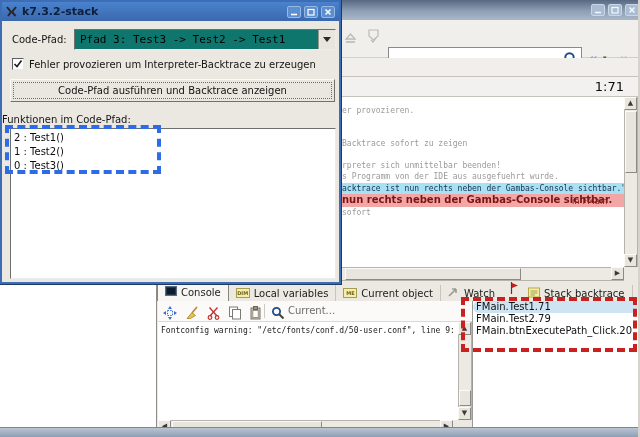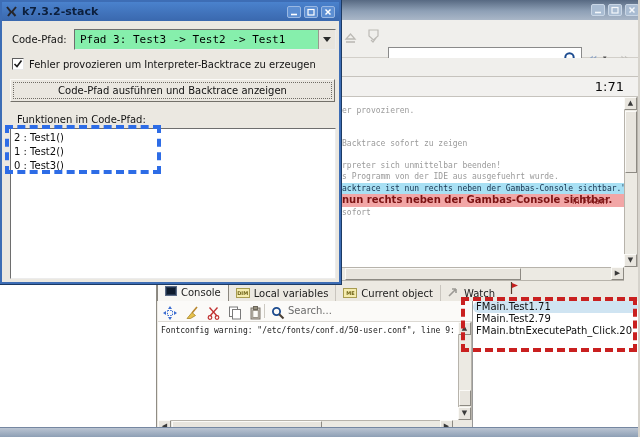--- a/index.html
+++ b/index.html
@@ -70,21 +70,21 @@
 
   
   .dialog { left:0; top:0; width:341px; height:284px; background:#ebe8e1;
     border:2px solid #3d6db5; box-shadow:0 0 0 1px #1c3a63; z-index:10; }
   .dlg-titlebar { position:absolute; left:0; top:0; width:337px; height:19px;
     background:linear-gradient(#4a82cd, #3a68ae); display:flex; align-items:center; padding:0 4px; gap:5px; }
   .dlg-title { font:bold 11px "DejaVu Sans", sans-serif; color:#0c1f3d; }
   .dlg-btn { width:14px; height:12px; border-radius:2px; background:#5c8ed2; border:1px solid #9ab8e2;
     display:flex; align-items:center; justify-content:center; }
   .dlg-label { position:absolute; font-size:10px; color:#141414; }
-  .combo { position:absolute; left:72px; top:27px; width:262px; height:21px; background:#86efac;
+  .combo { position:absolute; left:72px; top:27px; width:262px; height:21px; background:#0f766e;
     border:1px solid; border-color:#6e6e6e #ececec #ececec #6e6e6e; }
   .combo-text { position:absolute; left:5px; top:3px; font:11px "DejaVu Sans Mono", monospace; color:#000; white-space:nowrap; }
   .combo-btn { position:absolute; right:0; top:0; width:17px; height:19px; background:#e8e5de;
     border-left:1px solid #9a978f; display:flex; align-items:center; justify-content:center; }
   .tri-down { width:0; height:0; border-left:4px solid transparent; border-right:4px solid transparent; border-top:5px solid #2a2a2a; }
   .checkbox { position:absolute; left:10px; top:56px; width:12px; height:12px; background:#fff;
     border:1px solid; border-color:#5f5f5f #e8e8e8 #e8e8e8 #5f5f5f; }
   .dlg-button { position:absolute; left:8px; top:77px; width:325px; height:23px; background:#eae7e0;
     border:1px solid; border-color:#fbfaf7 #737069 #737069 #fbfaf7; }
   .dlg-button .focusring { position:absolute; left:2px; top:2px; right:2px; bottom:2px; border:1px dotted #6f6c65;
@@ -205,20 +205,31 @@
           </svg>
       </span>
       <span>Watch</span>
     </div>
     <span class="mini-ico" style="margin:0 2px 3px 8px;">
       <svg width="9" height="12">
           <line x1="1.5" y1="0" x2="1.5" y2="12" stroke="#5a3a2a" stroke-width="1.2"></line>
           <polygon points="2,1 8,3.5 2,6" fill="#c41f1f"></polygon>
         </svg>
     </span>
+    <div class="tab">
+      <span class="mini-ico">
+        <svg width="12" height="11">
+            <rect x="0.5" y="1" width="11" height="9" fill="#f7ef9e" stroke="#b5a946"></rect>
+            <line x1="2.5" y1="4" x2="9.5" y2="4" stroke="#8d865c" stroke-width="0.8"></line>
+            <line x1="2.5" y1="6" x2="9.5" y2="6" stroke="#8d865c" stroke-width="0.8"></line>
+            <line x1="2.5" y1="8" x2="7" y2="8" stroke="#8d865c" stroke-width="0.8"></line>
+          </svg>
+      </span>
+      <span>Stack backtrace</span>
+    </div>
   </div>
 
   <div class="abs console-pane">
     <div class="console-toolbar">
       <span class="c-ico" style="left:5px;">
         <svg width="14" height="14">
             <rect x="4.5" y="4.5" width="5" height="5" fill="none" stroke="#3b6cd0" stroke-width="1" stroke-dasharray="1.5,1.2"></rect>
             <polygon points="7,0 9,3 5,3" fill="#3b6cd0"></polygon>
             <polygon points="7,14 9,11 5,11" fill="#3b6cd0"></polygon>
             <polygon points="0,7 3,5 3,9" fill="#3b6cd0"></polygon>
@@ -252,21 +263,21 @@
             <rect x="3.8" y="4.5" width="5.5" height="7" fill="#fdfcf8" stroke="#9a9488"></rect>
           </svg>
       </span>
       <span class="c-sep"></span>
       <span class="c-ico" style="left:113px;">
         <svg width="14" height="14">
             <circle cx="5.5" cy="5.5" r="3.6" fill="none" stroke="#1c4b8f" stroke-width="1.8"></circle>
             <line x1="8.2" y1="8.2" x2="12.5" y2="12.5" stroke="#4a3f35" stroke-width="2"></line>
           </svg>
       </span>
-      <span class="search-lbl">Search...</span>
+      <span class="search-lbl">Current...</span>
     </div>
     <div class="console-out">Fontconfig warning: "/etc/fonts/conf.d/50-user.conf", line 9: read</div>
   </div>
 
   <div class="abs sb-track" style="left:458px; top:322px; width:14px; height:98px;">
     <div class="sb-btn" style="left:-1px; top:-1px;">▲</div>
     <div class="sb-thumb" style="left:0px; bottom:13px; width:12px; height:16px;"></div>
     <div class="sb-btn" style="left:-1px; bottom:-1px;">▼</div>
   </div>
   <div class="abs sb-track" style="left:158px; top:420px; width:295px; height:14px;">
@@ -324,21 +335,21 @@
       <svg width="10" height="10" style="position:absolute; left:0px; top:0px;">
           <polyline points="1.5,5 4,7.5 8.5,1.5" fill="none" stroke="#1c1c1c" stroke-width="1.6"></polyline>
         </svg>
     </span>
     <span class="dlg-label" style="left:27px; top:57px;">Fehler provozieren um Interpreter-Backtrace zu erzeugen</span>
 
     <div class="dlg-button">
       <span class="focusring">Code-Pfad ausführen und Backtrace anzeigen</span>
     </div>
 
-    <span class="dlg-label" style="left:15px; top:112px;">Funktionen im Code-Pfad:</span>
+    <span class="dlg-label" style="left:0; top:112px;">Funktionen im Code-Pfad:</span>
 
     <div class="funcs-list">
       <div class="func-item">2 : Test1()</div>
       <div class="func-item">1 : Test2()</div>
       <div class="func-item">0 : Test3()</div>
     </div>
   </div>
 
   <div class="anno blue"></div>
   <div class="anno red"></div>

